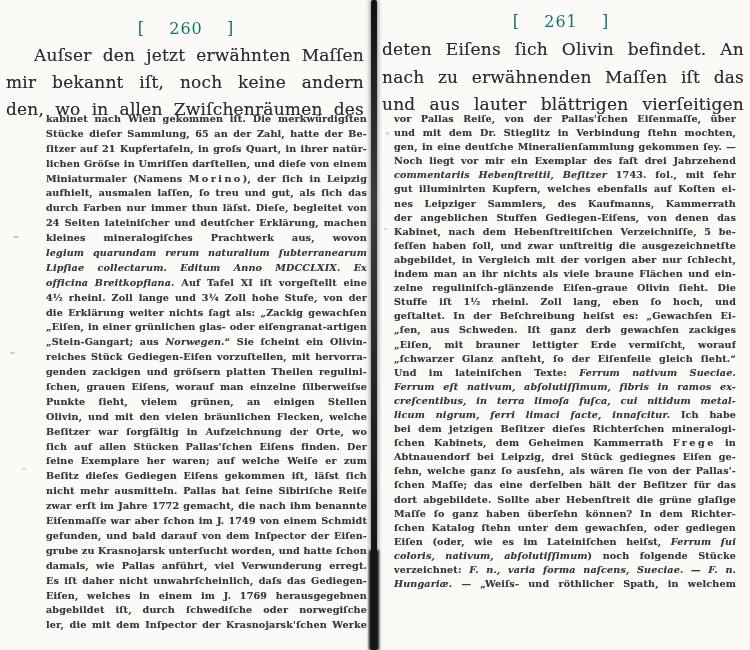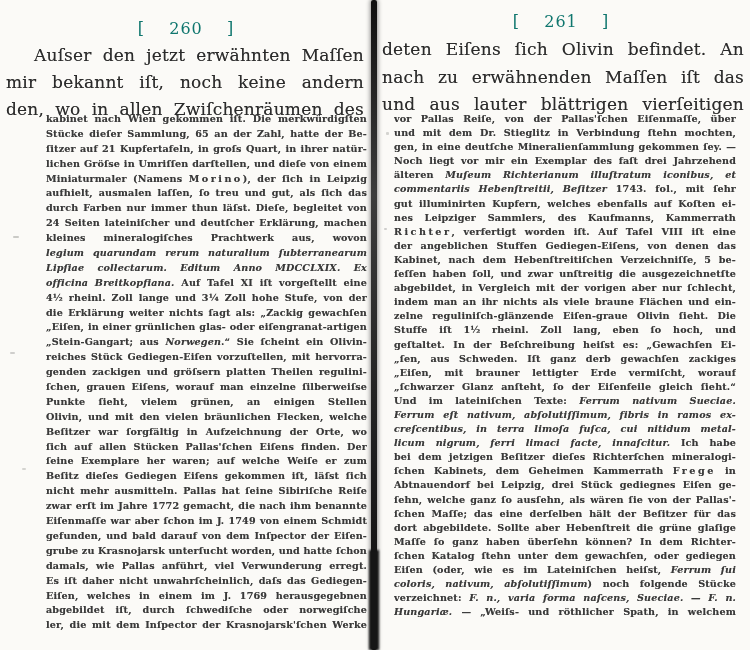--- a/index.html
+++ b/index.html
@@ -121,25 +121,23 @@
   <div class="body-text">
       <div class="line jline"><span>deten Eiſens ſich Olivin befindet.  An andern her-</span></div>
       <div class="line jline"><span>nach zu erwähnenden Maſſen iſt das Eiſen derb,</span></div>
       <div class="line jline"><span>und aus lauter blättrigen vierſeitigen Tafeln zuſam-</span></div>
     </div>
   <div class="footnote">
       <div class="line jline"><span>vor Pallas Reiſe, von der Pallas'ſchen Eiſenmaſſe, über Norwe-</span></div>
       <div class="line jline"><span>und mit dem Dr. Stieglitz in Verbindung ſtehn mochten, ſchon</span></div>
       <div class="line jline"><span>gen, in eine deutſche Mineralienſammlung gekommen ſey. —</span></div>
       <div class="line jline"><span>Noch liegt vor mir ein Exemplar des faſt drei Jahrzehend</span></div>
-      <div class="line jline"><span>älteren </span><span class="it">Muſeum Richterianum illuſtratum iconibus, et</span></div>
       <div class="line jline"><span class="it">commentariis Hebenſtreitii, Beſitzer</span><span> 1743. fol., mit ſehr</span></div>
       <div class="line jline"><span>gut illuminirten Kupfern, welches ebenfalls auf Koſten ei-</span></div>
       <div class="line jline"><span>nes Leipziger Sammlers, des Kaufmanns, Kammerrath</span></div>
-      <div class="line jline"><span class="sp">Richter</span><span>, verfertigt worden iſt.  Auf Tafel VIII iſt eine</span></div>
       <div class="line jline"><span>der angeblichen Stuffen Gediegen-Eiſens, von denen das</span></div>
       <div class="line jline"><span>Kabinet, nach dem Hebenſtreitiſchen Verzeichniſſe, 5 be-</span></div>
       <div class="line jline"><span>ſeſſen haben ſoll, und zwar unſtreitig die ausgezeichnetſte</span></div>
       <div class="line jline"><span>abgebildet, in Vergleich mit der vorigen aber nur ſchlecht,</span></div>
       <div class="line jline"><span>indem man an ihr nichts als viele braune Flächen und ein-</span></div>
       <div class="line jline"><span>zelne reguliniſch-glänzende Eiſen-graue Olivin ſieht.  Die</span></div>
       <div class="line jline"><span>Stuffe iſt 1½ rheinl. Zoll lang, eben ſo hoch, und unregelmäſsig</span></div>
       <div class="line jline"><span>geſtaltet.  In der Beſchreibung heiſst es: „Gewachſen Ei-</span></div>
       <div class="line jline"><span>„ſen, aus Schweden.  Iſt ganz derb gewachſen zackiges</span></div>
       <div class="line jline"><span>„Eiſen, mit brauner lettigter Erde vermiſcht, worauf</span></div>

